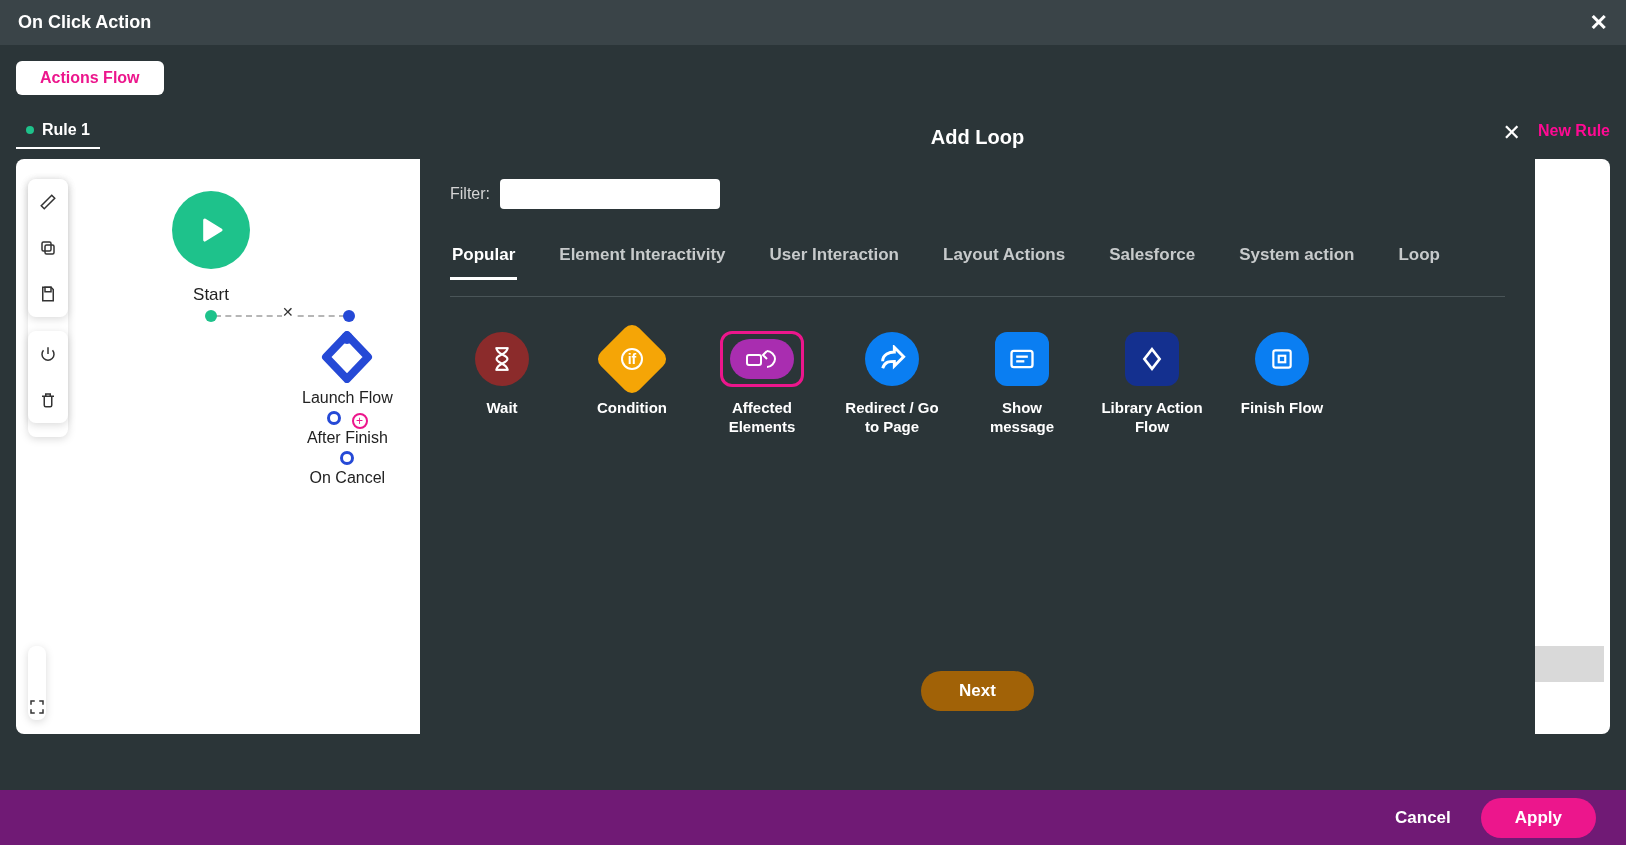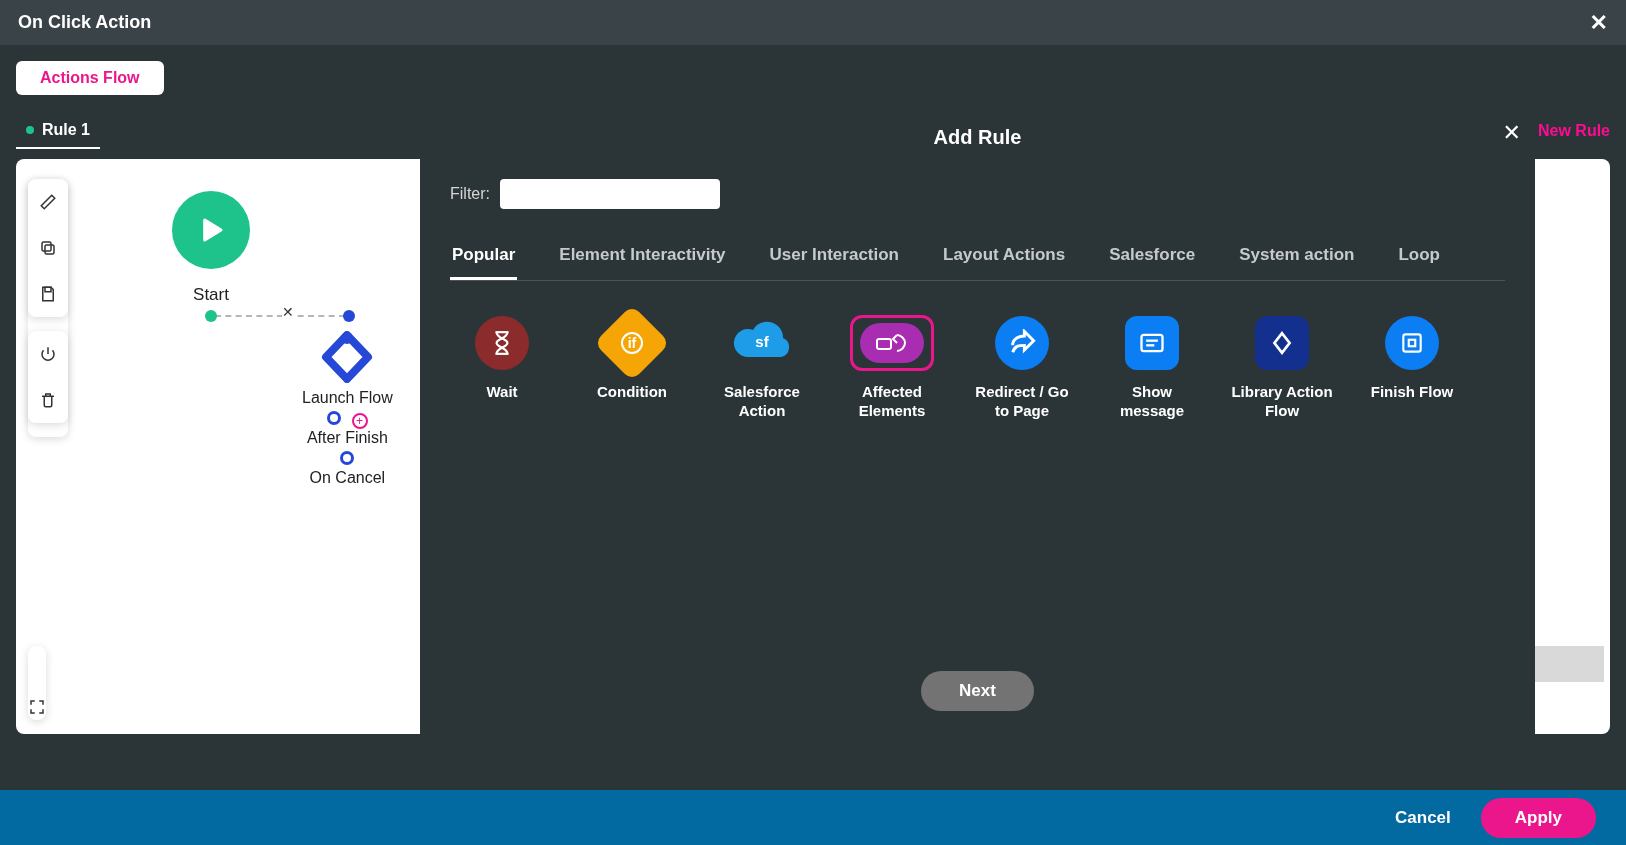--- a/index.html
+++ b/index.html
@@ -113,21 +113,21 @@
   }
   .panel-title { text-align:center; font-size:20px; font-weight:700; margin-top:6px; }
 
   .filter-row { margin-top:30px; display:flex; align-items:center; gap:10px; font-size:16px; color:#d5d5d5;}
   .filter-row input {
     width:220px; height:30px; border-radius:4px; border:none; background:#fff; padding:0 8px;
   }
 
   .cat-tabs {
     display:flex; gap:40px; margin-top:30px; border-bottom:1px solid #4a5558;
-    padding-bottom:0; font-size:17px; color:#c7cacb; font-weight:600;
+    padding-bottom:16px; font-size:17px; color:#c7cacb; font-weight:600;
   }
   .cat-tabs .cat { padding:6px 2px 12px; cursor:pointer; }
   .cat-tabs .cat.active { color:#fff; border-bottom:3px solid #fff; }
 
   .nodes-grid {
     margin-top:34px; display:flex; gap:26px; flex-wrap:wrap;
   }
   .node-card {
     width:104px; text-align:center; cursor:pointer;
   }
@@ -137,28 +137,28 @@
   }
   .node-label { font-weight:700; font-size:15px; line-height:1.25; }
   
   .ni-circle { width:54px; height:54px; border-radius:50%; display:flex; align-items:center; justify-content:center; }
   .ni-round { width:54px; height:54px; border-radius:12px; display:flex; align-items:center; justify-content:center;}
   
   .node-card.selected .node-icon { border:3px solid #ec168c; border-radius:12px;}
 
   .next-btn-row { margin-top:auto; text-align:center; padding-bottom:6px;}
   .btn-pink {
-    background:#737373; border:none; color:#fff; font-weight:700; font-size:17px;
+    background:#a16207; border:none; color:#fff; font-weight:700; font-size:17px;
     padding:10px 38px; border-radius:999px; cursor:pointer;
   }
 
   
   .footer {
     position:absolute; left:0; right:0; bottom:0; height:55px;
-    background:#0369a1; display:flex; align-items:center; justify-content:flex-end;
+    background:#701a75; display:flex; align-items:center; justify-content:flex-end;
     gap:30px; padding:0 30px;
   }
   .footer .cancel-btn { color:#fff; font-size:17px; font-weight:600; cursor:pointer;}
   .footer .apply-btn {
     background:#ec168c; color:#fff; border:none; padding:10px 34px;
     border-radius:999px; font-size:17px; font-weight:700; cursor:pointer;
   }
 
   
   .peek1 { position:absolute; right:6px; bottom:52px; width:76px; height:36px; background:#d9d9d9; z-index:5;}
@@ -273,21 +273,21 @@
       <div>On Cancel</div>
     </div>
 
     <div class="peek2"></div>
     <div class="peek1"></div>
   </div>
 </div>
 
 <div class="add-node-panel">
   <span class="panel-close">✕</span>
-  <div class="panel-title">Add Rule</div>
+  <div class="panel-title">Add Loop</div>
 
   <div class="filter-row">
     <span>Filter:</span>
     <input type="text" value="" style="">
   </div>
 
   <div class="cat-tabs">
     <div class="cat active">Popular</div>
     <div class="cat">Element Interactivity</div>
     <div class="cat">User Interaction</div>
@@ -315,31 +315,20 @@
 
     <div class="node-card">
       <div class="node-icon">
           <div style="width:54px;height:54px;transform:rotate(45deg);background:#f5a506;border-radius:10px;display:flex;align-items:center;justify-content:center;">
         <span style="transform:rotate(-45deg);color:#fff;font-weight:700;font-size:14px;border:2px solid #fff;border-radius:50%;width:22px;height:22px;display:flex;align-items:center;justify-content:center;">if</span>
       </div>
         </div>
       <div class="node-label">Condition</div>
     </div>
 
-    <div class="node-card">
-      <div class="node-icon">
-          <div>
-        <svg width="62" height="44" viewBox="0 0 62 44">
-              <path d="M18 38a14 14 0 1 1 4-27 16 16 0 0 1 30 8 10 10 0 0 1-2 19z" fill="#1e9ce8"></path>
-              <text x="31" y="28" text-anchor="middle" fill="#fff" font-size="15" font-weight="700">sf</text>
-            </svg>
-      </div>
-        </div>
-      <div class="node-label">Salesforce Action</div>
-    </div>
 
     <div class="node-card selected">
       <div class="node-icon">
           <div style="width:64px;height:40px;border-radius:22px;background:#a92db0;display:flex;align-items:center;justify-content:center;">
         <svg width="34" height="24" viewBox="0 0 34 24" fill="none" stroke="#fff" stroke-width="2">
               <rect x="2" y="8" width="14" height="10" rx="2"></rect>
               <path d="M22 4c4 0 8 4 8 8s-4 8-8 8"></path>
               <path d="M22 4l-4 4 4 4"></path>
             </svg>
       </div>

